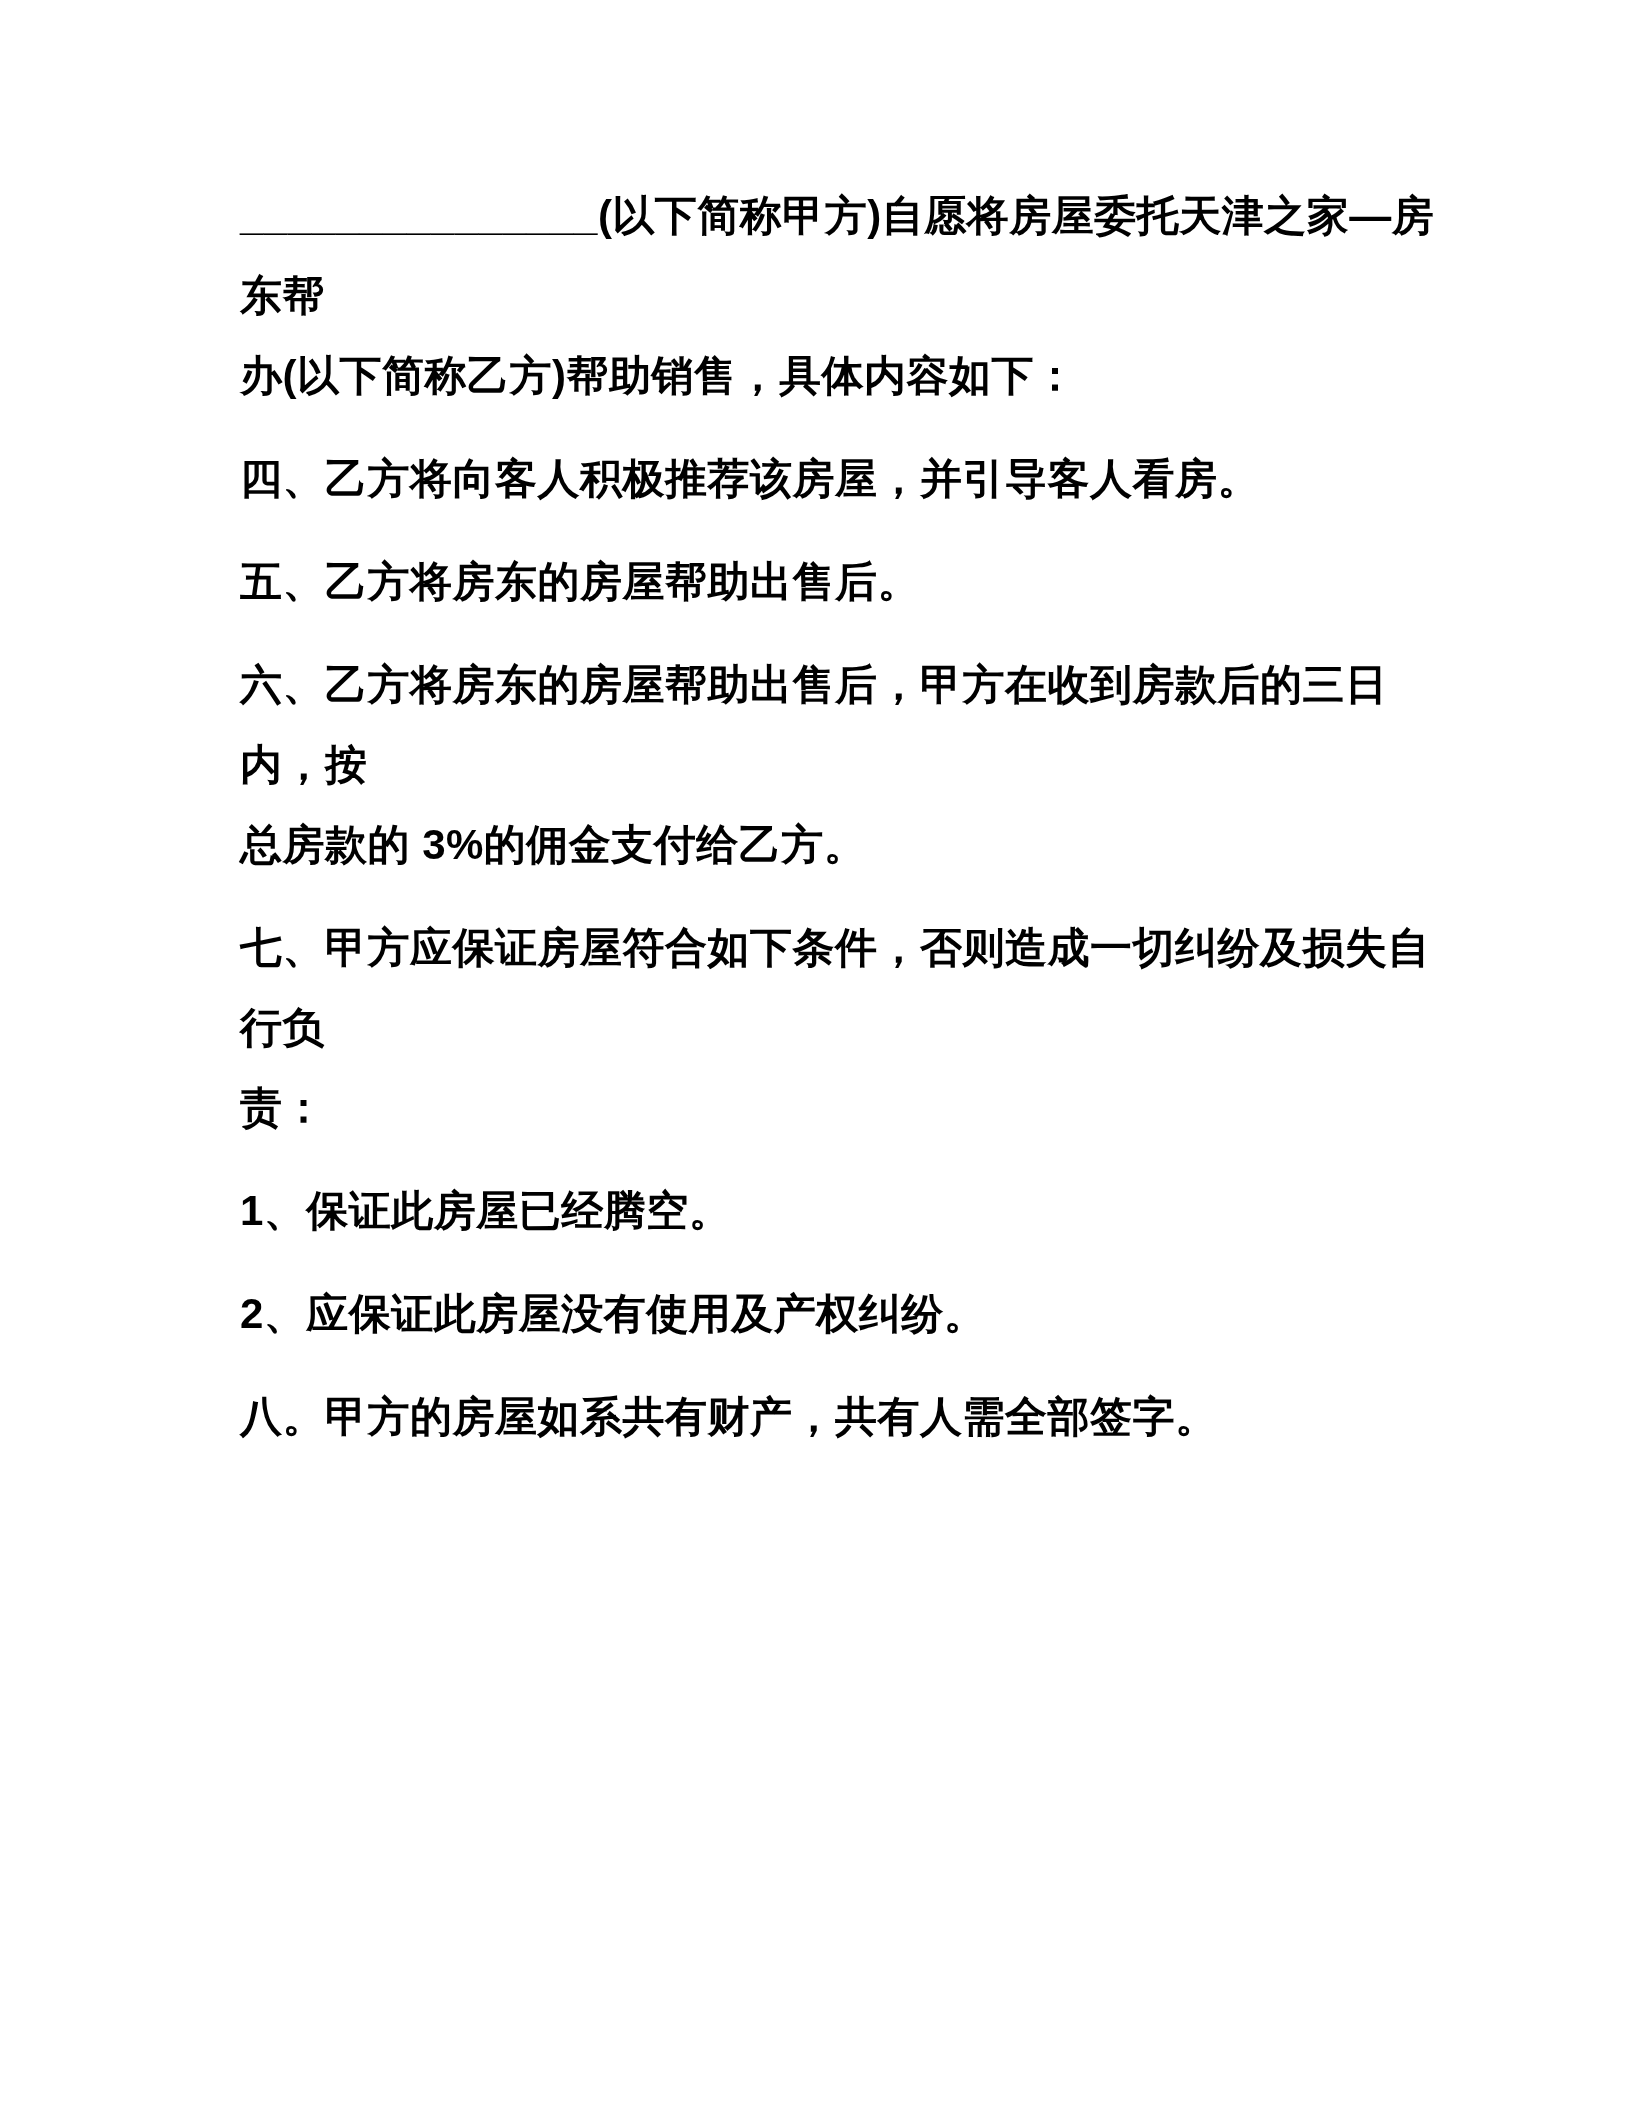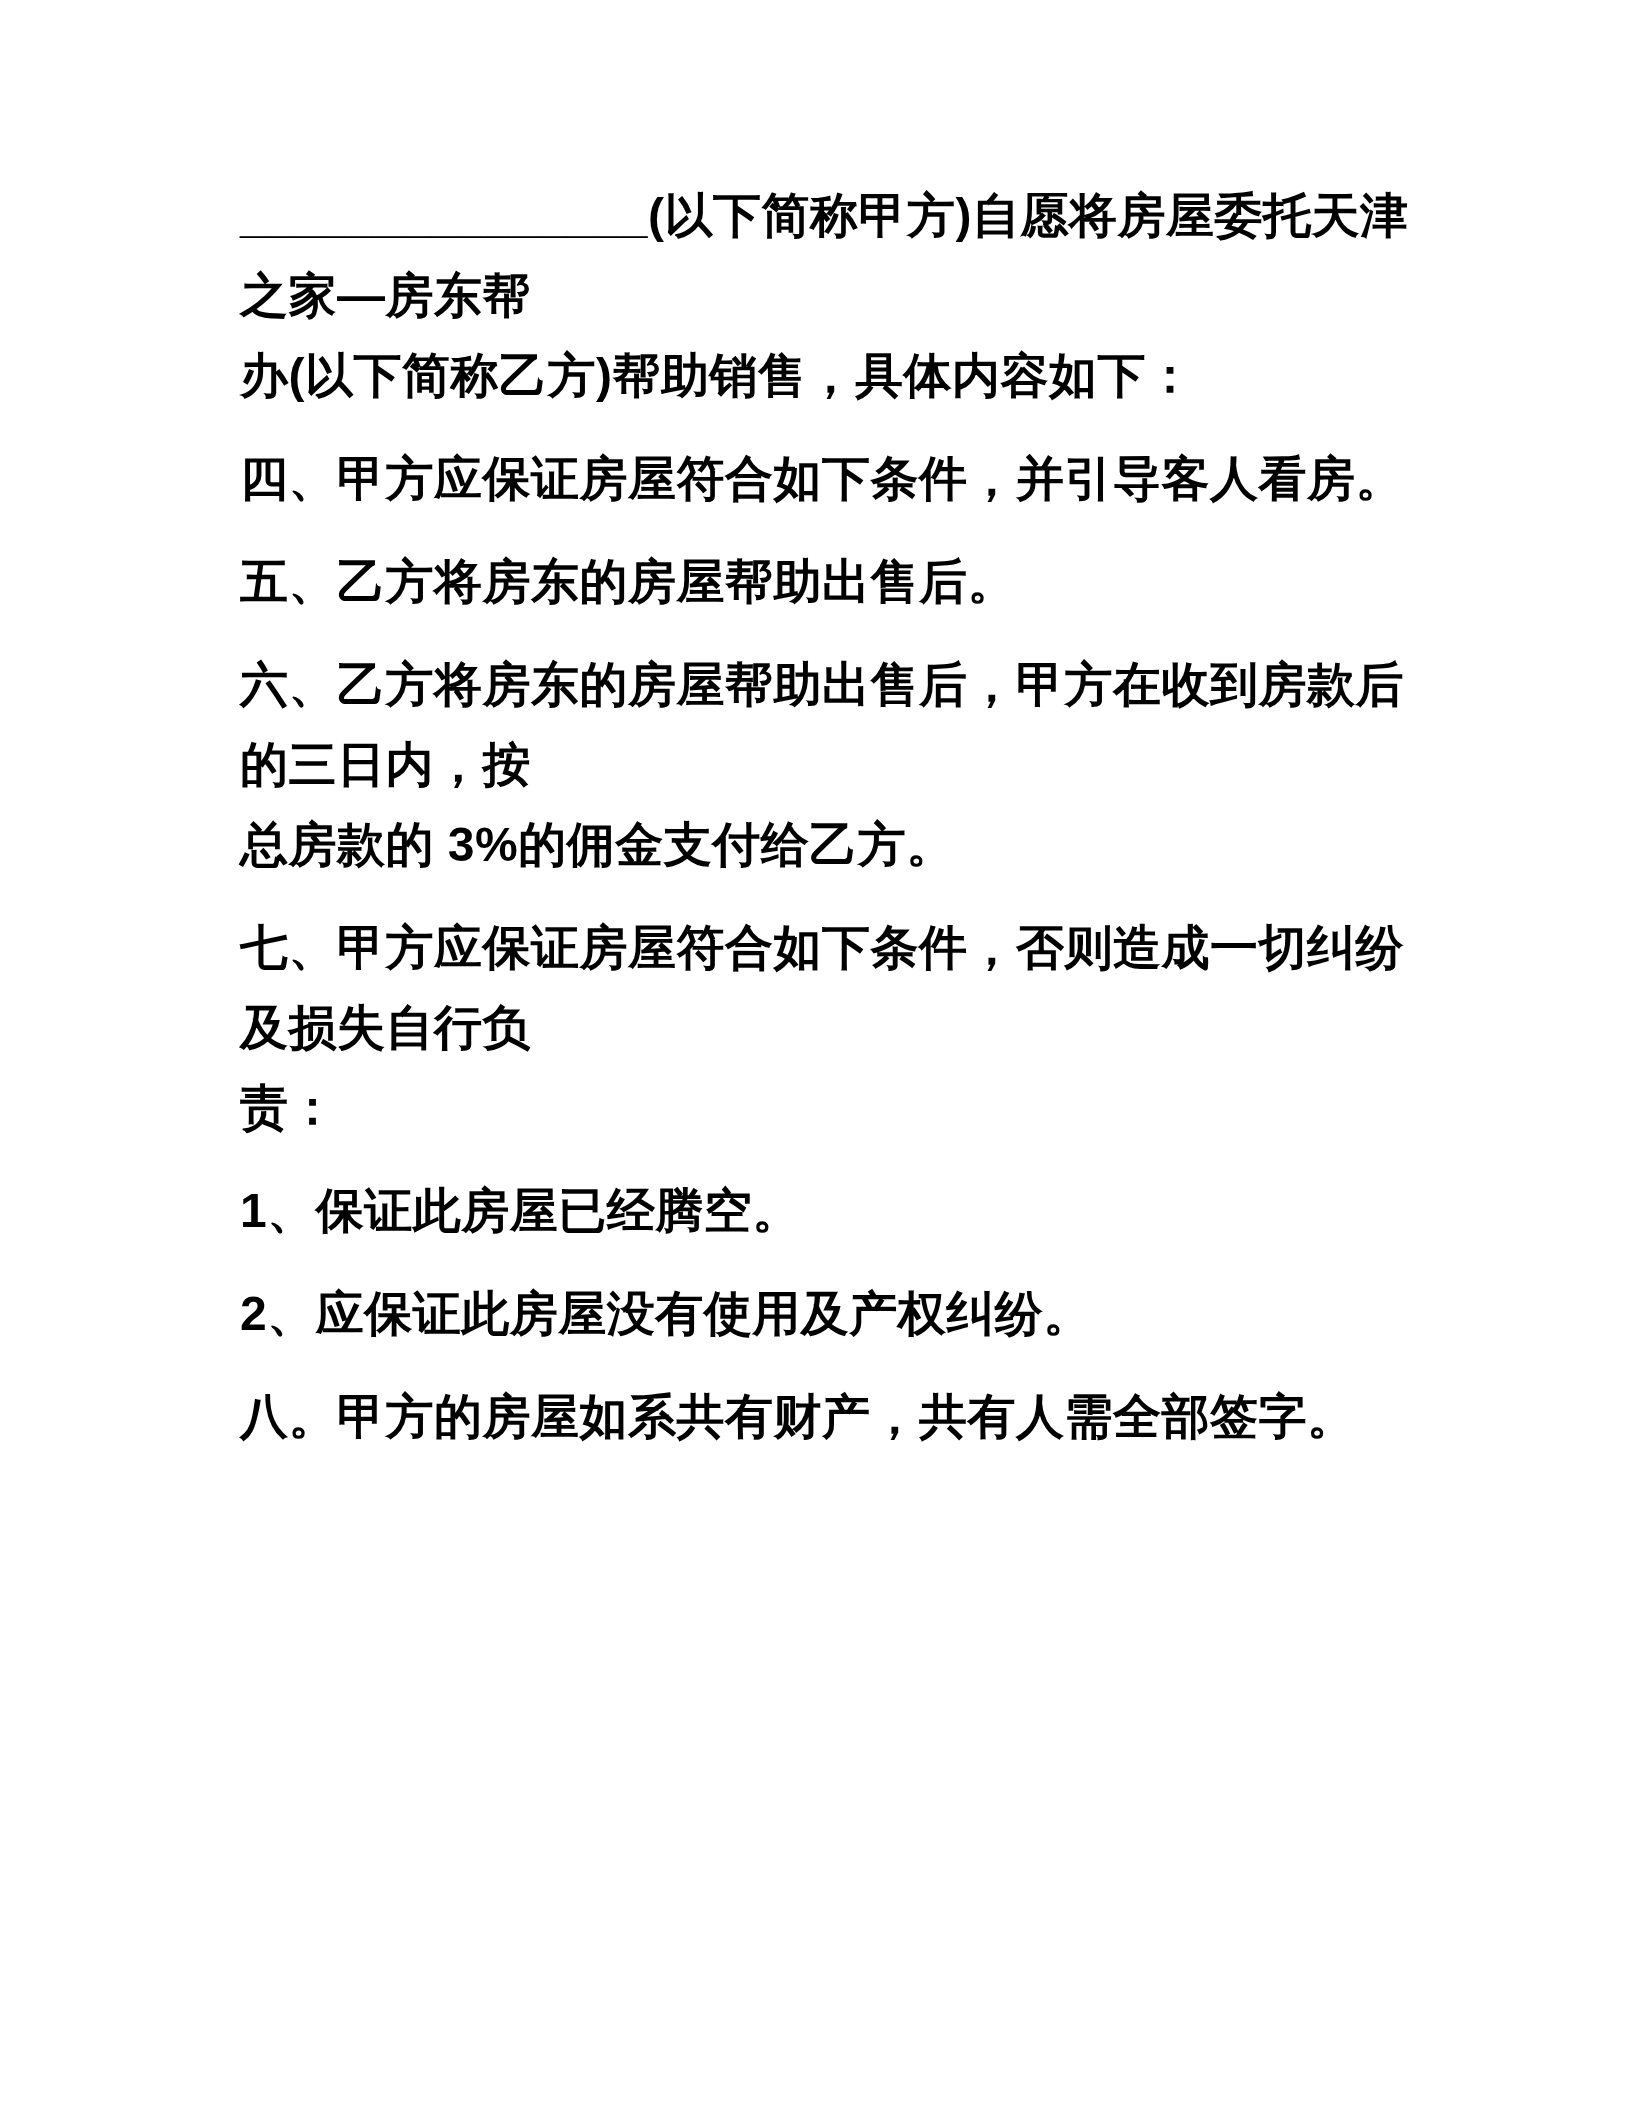--- a/index.html
+++ b/index.html
@@ -13,38 +13,38 @@
     overflow: hidden;
   }
   .page {
     box-sizing: border-box;
     width: 1632px;
     height: 2112px;
     padding: 176px 180px 0 240px;
     background: #ffffff;
     font-family: "Liberation Sans", "DejaVu Sans", sans-serif;
     font-weight: 700;
-    font-size: 48px;
+    font-size: 42px;
     color: #000000;
   }
   .para {
     margin: 0 0 23px 0;
     line-height: 80px;
     white-space: pre-line;
     letter-spacing: 0.5px;
     text-align: left;
   }
 </style>
 </head>
 <body style="background: rgb(255, 255, 255);">
 
 <div class="page" style="background: rgb(255, 255, 255); color: rgb(0, 0, 0);">
   <p class="para">_______________(以下简称甲方)自愿将房屋委托天津之家—房东帮
 办(以下简称乙方)帮助销售，具体内容如下：</p>
-  <p class="para">四、甲方应保证房屋符合如下条件，并引导客人看房。</p>
+  <p class="para">四、乙方将向客人积极推荐该房屋，并引导客人看房。</p>
   <p class="para">五、乙方将房东的房屋帮助出售后。</p>
   <p class="para">六、乙方将房东的房屋帮助出售后，甲方在收到房款后的三日内，按
 总房款的 3%的佣金支付给乙方。</p>
   <p class="para">七、甲方应保证房屋符合如下条件，否则造成一切纠纷及损失自行负
 责：</p>
   <p class="para">1、保证此房屋已经腾空。</p>
   <p class="para">2、应保证此房屋没有使用及产权纠纷。</p>
   <p class="para">八。甲方的房屋如系共有财产，共有人需全部签字。</p>
 </div>
 

